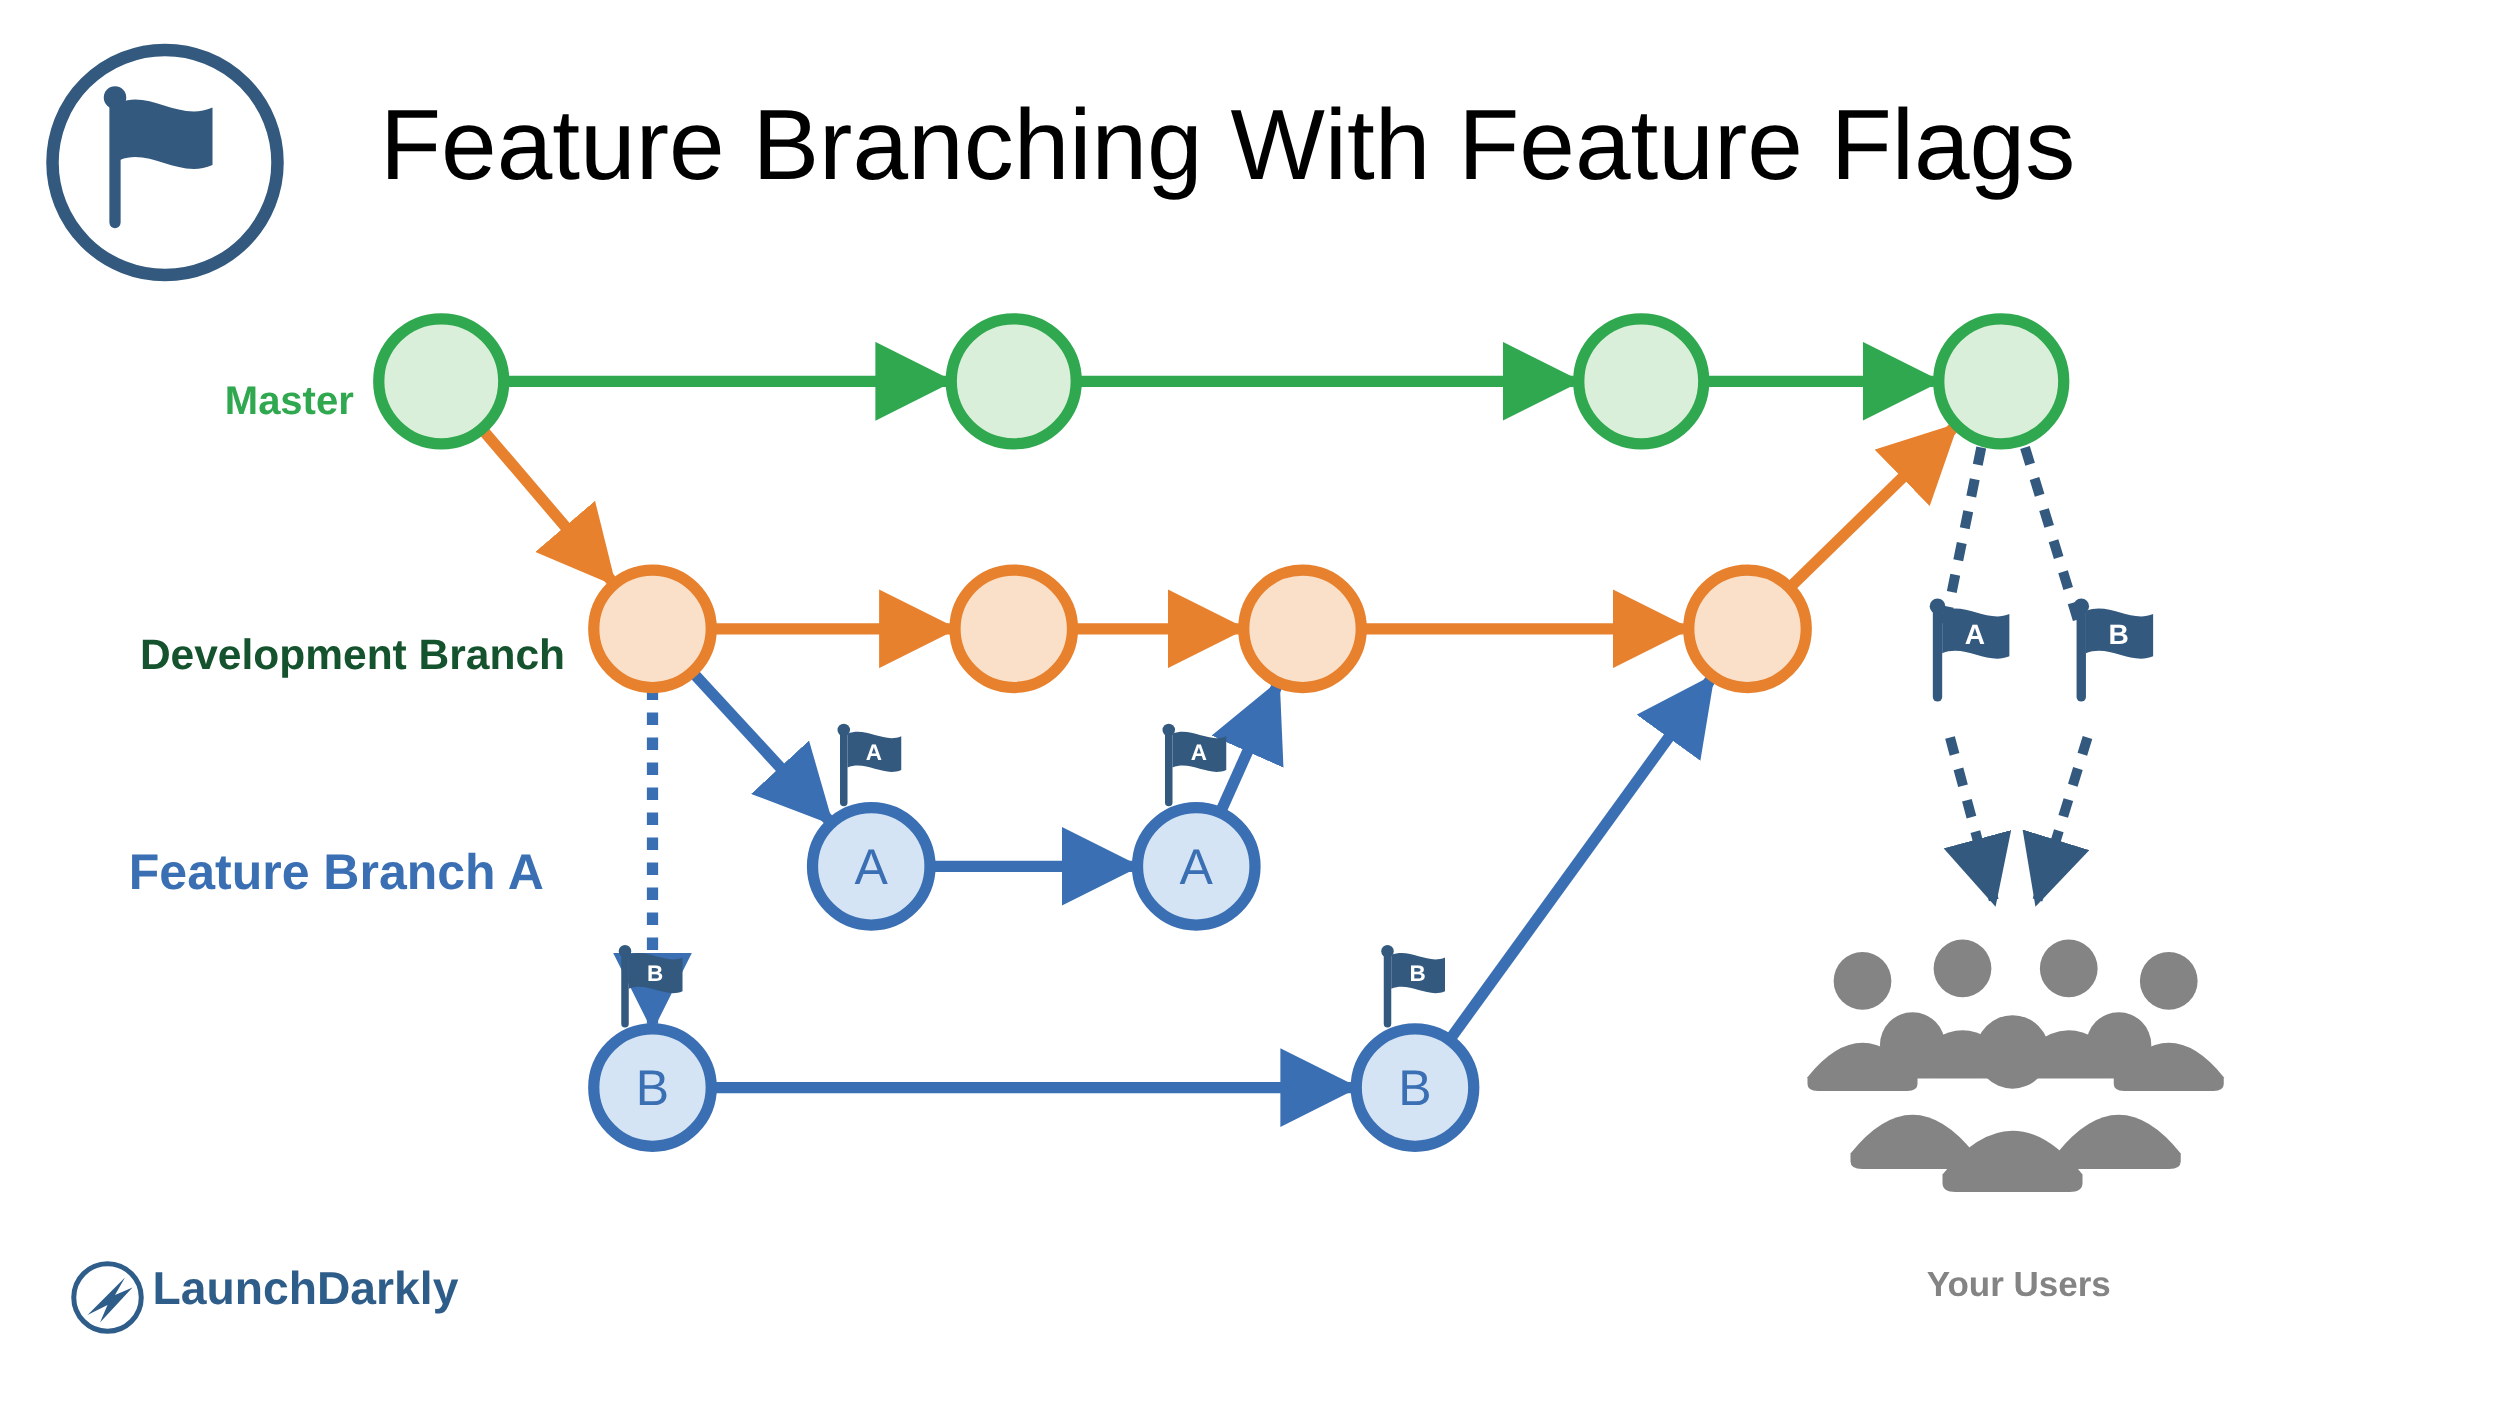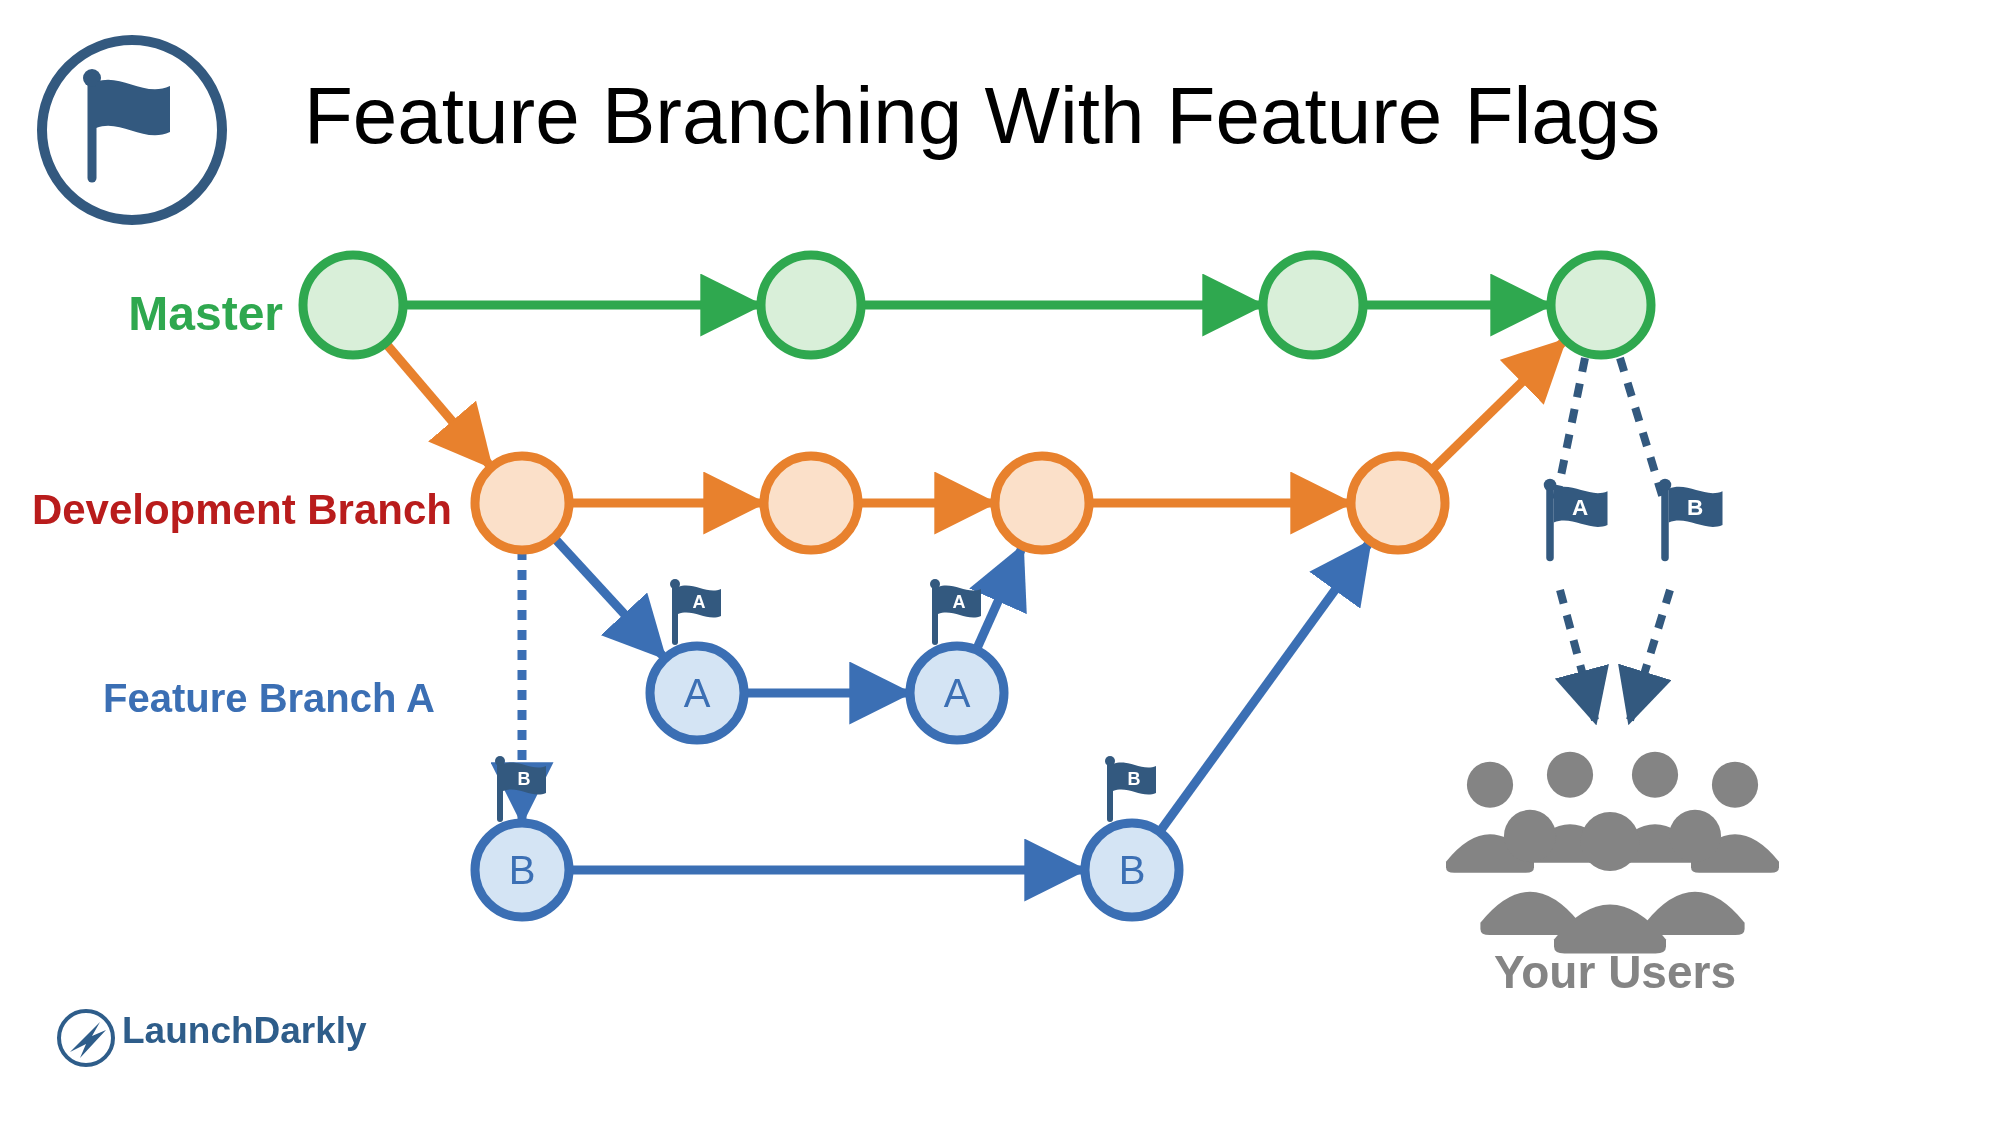--- a/index.html
+++ b/index.html
@@ -174,21 +174,21 @@
           <path d="M1554 939.5 Q 1610 869.5 1666 939.5 L1666 946.5 Q 1666 953.5 1655.5 953.5 L1564.5 953.5 Q 1554 953.5 1554 946.5 Z" fill="#848484"></path>
         </g>
       </g>
 
   <g transform="translate(60,1012)">
     <circle cx="26" cy="26" r="27" fill="none" stroke="#2e5d8a" stroke-width="4"></circle>
     <path d="M10 40 L40 10 L32 24 L46 18 L20 46 L26 32 Z" fill="#2e5d8a"></path>
   </g>
 </svg>
 
-<div class="lane-label" style="left:0;top:286px;width:283px;font-size:48px;color:#2fa84f">Master</div>
-<div class="lane-label" style="left:0;top:486px;width:452px;font-size:42px;color:#b91c1c">Development Branch</div>
+<div class="lane-label" style="left:0;top:302px;width:283px;font-size:32px;color:#2fa84f">Master</div>
+<div class="lane-label" style="left:0;top:505px;width:452px;font-size:34px;color:#14532d">Development Branch</div>
 <div class="lane-label" style="left:0;top:676px;width:435px;font-size:40px;color:#3b6fb4">Feature Branch A</div>
 
-<div class="footer-label" style="left:1470px;top:945px;width:290px;font-size:46px">Your Users</div>
+<div class="footer-label" style="left:1470px;top:1012px;width:290px;font-size:28px">Your Users</div>
 
 <div class="brand" style="left:122px;top:1010px;font-size:37px">LaunchDarkly</div>
 
 </div>
 
 </body></html>

